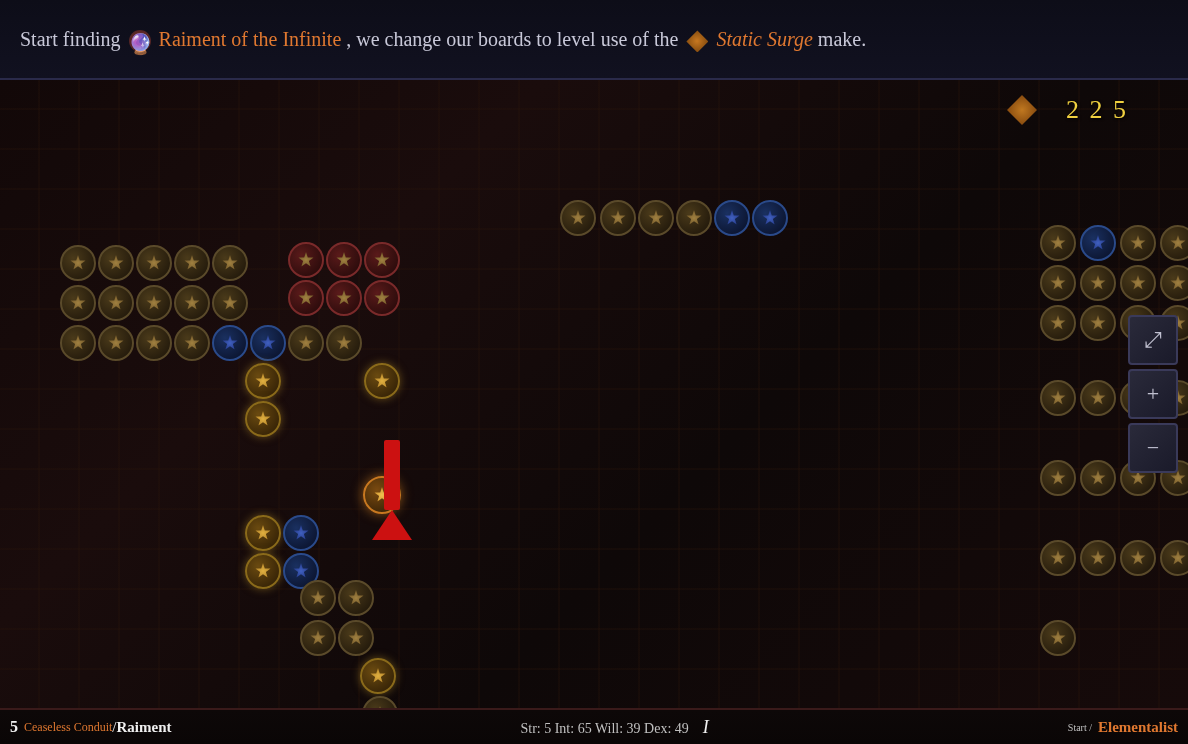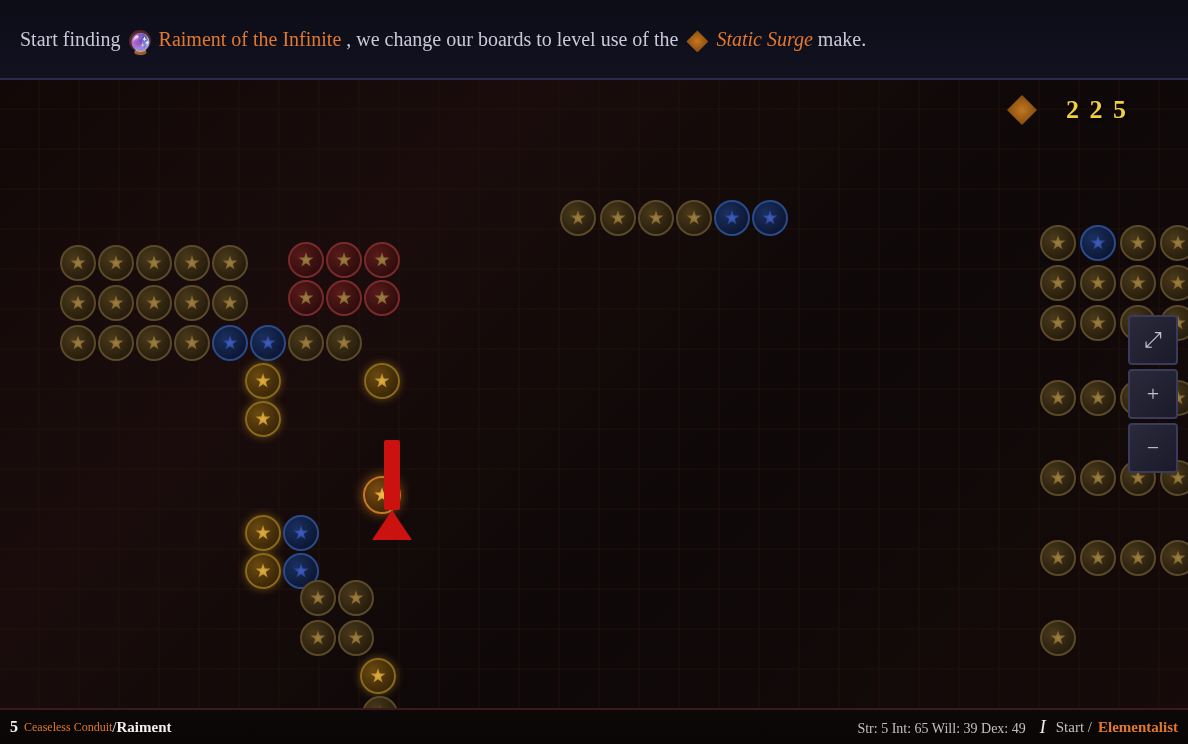--- a/index.html
+++ b/index.html
@@ -321,40 +321,40 @@
       color: #f0f0f0;
       font-size: 15px;
     }
     .status-board-type {
       color: #f0f0f0;
       font-size: 15px;
       font-weight: bold;
     }
     .status-divider {
       flex: 1;
-      text-align: right;
+      text-align: center;
     }
     .status-stats {
       font-size: 14px;
       color: #c0c0c0;
     }
     .status-cursor {
       font-size: 18px;
       color: #f0f0f0;
       margin: 0 10px;
       font-style: italic;
     }
     .status-end {
       display: flex;
       align-items: center;
       gap: 6px;
     }
     .status-start {
       color: #c0c0c0;
-      font-size: 15px;
+      font-size: 10px;
     }
     .status-class {
       color: #e07830;
       font-size: 15px;
       font-weight: bold;
     }
 
     
     #level-display {
       position: absolute;
@@ -380,21 +380,21 @@
       gap: 6px;
     }
     .currency-icon {
       width: 30px;
       height: 30px;
       background: radial-gradient(circle, #c07820, #703808);
       clip-path: polygon(50% 0%, 100% 50%, 50% 100%, 0% 50%);
     }
     .currency-amount {
       font-size: 26px;
-      font-weight: bold;
+      font-weight: normal;
       color: #f0d040;
       text-shadow: 1px 1px 3px rgba(0,0,0,0.8);
       letter-spacing: 2px;
       margin-left: 23px;
     }
   </style>
 </head>
 <body>
 
 <div id="top-bar">

